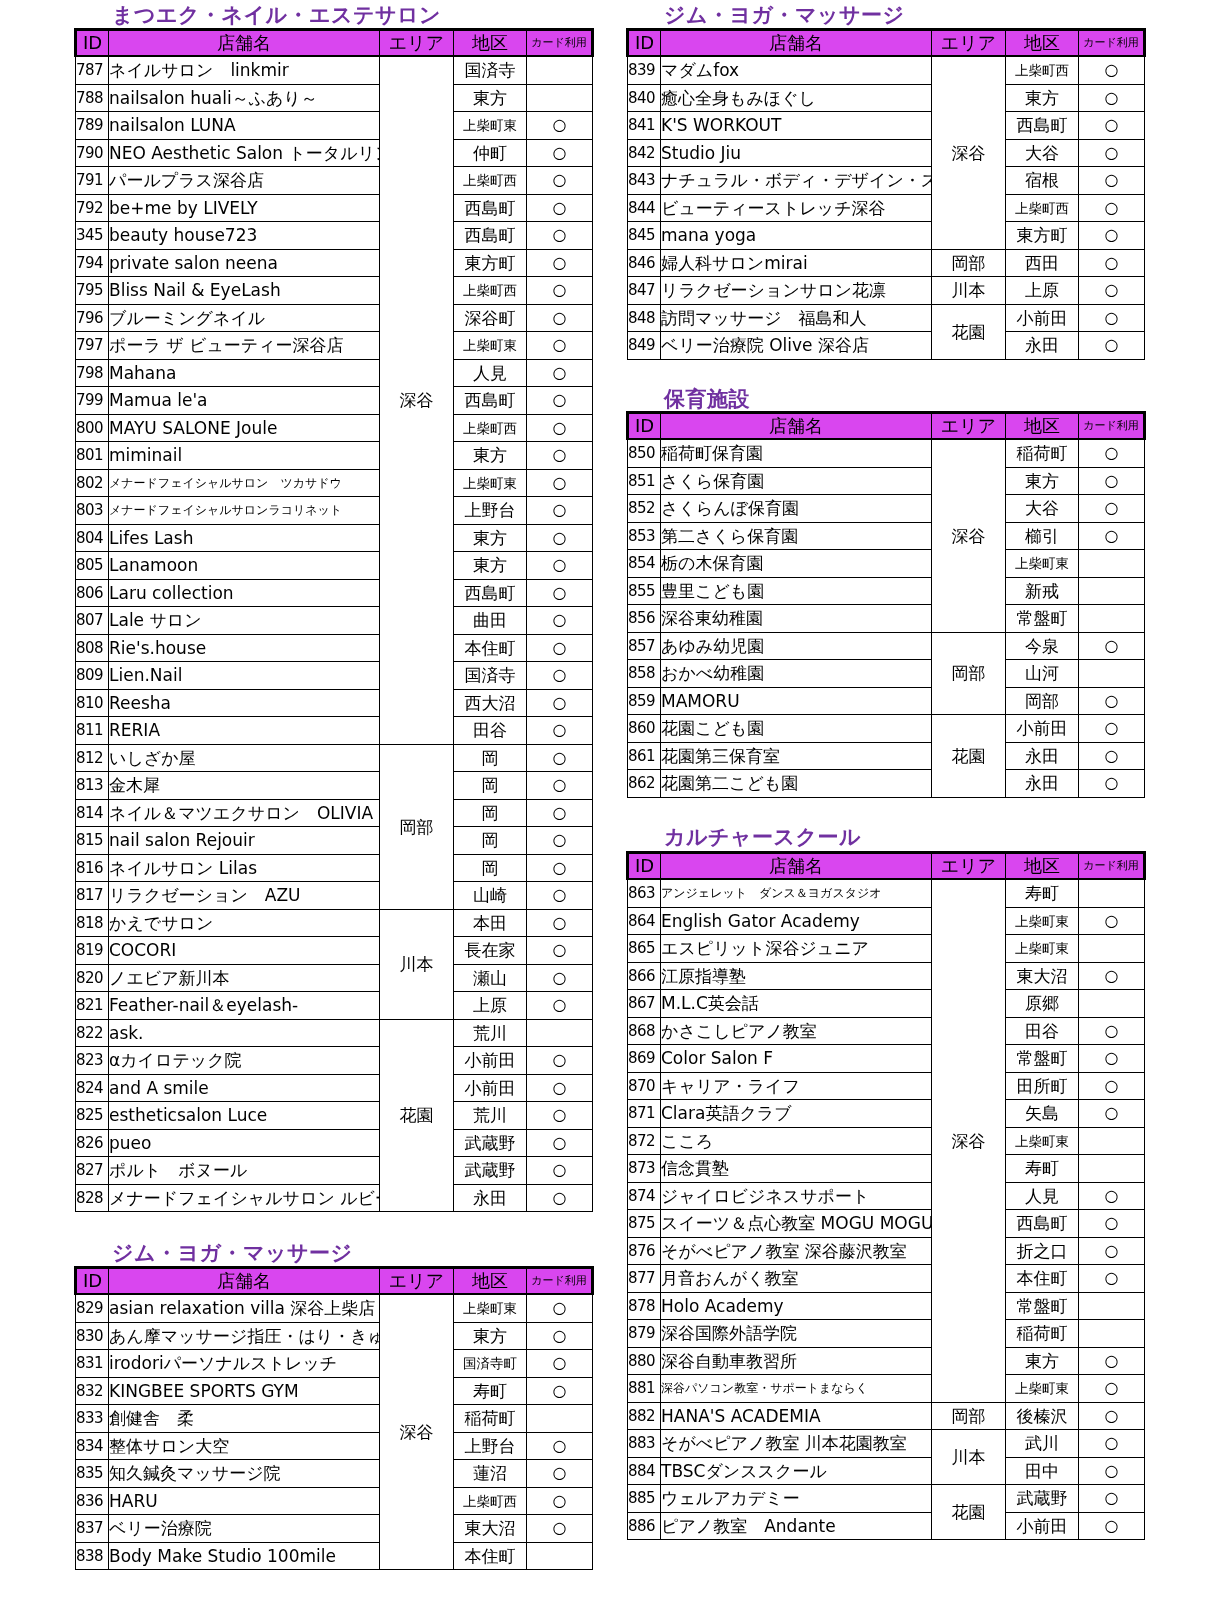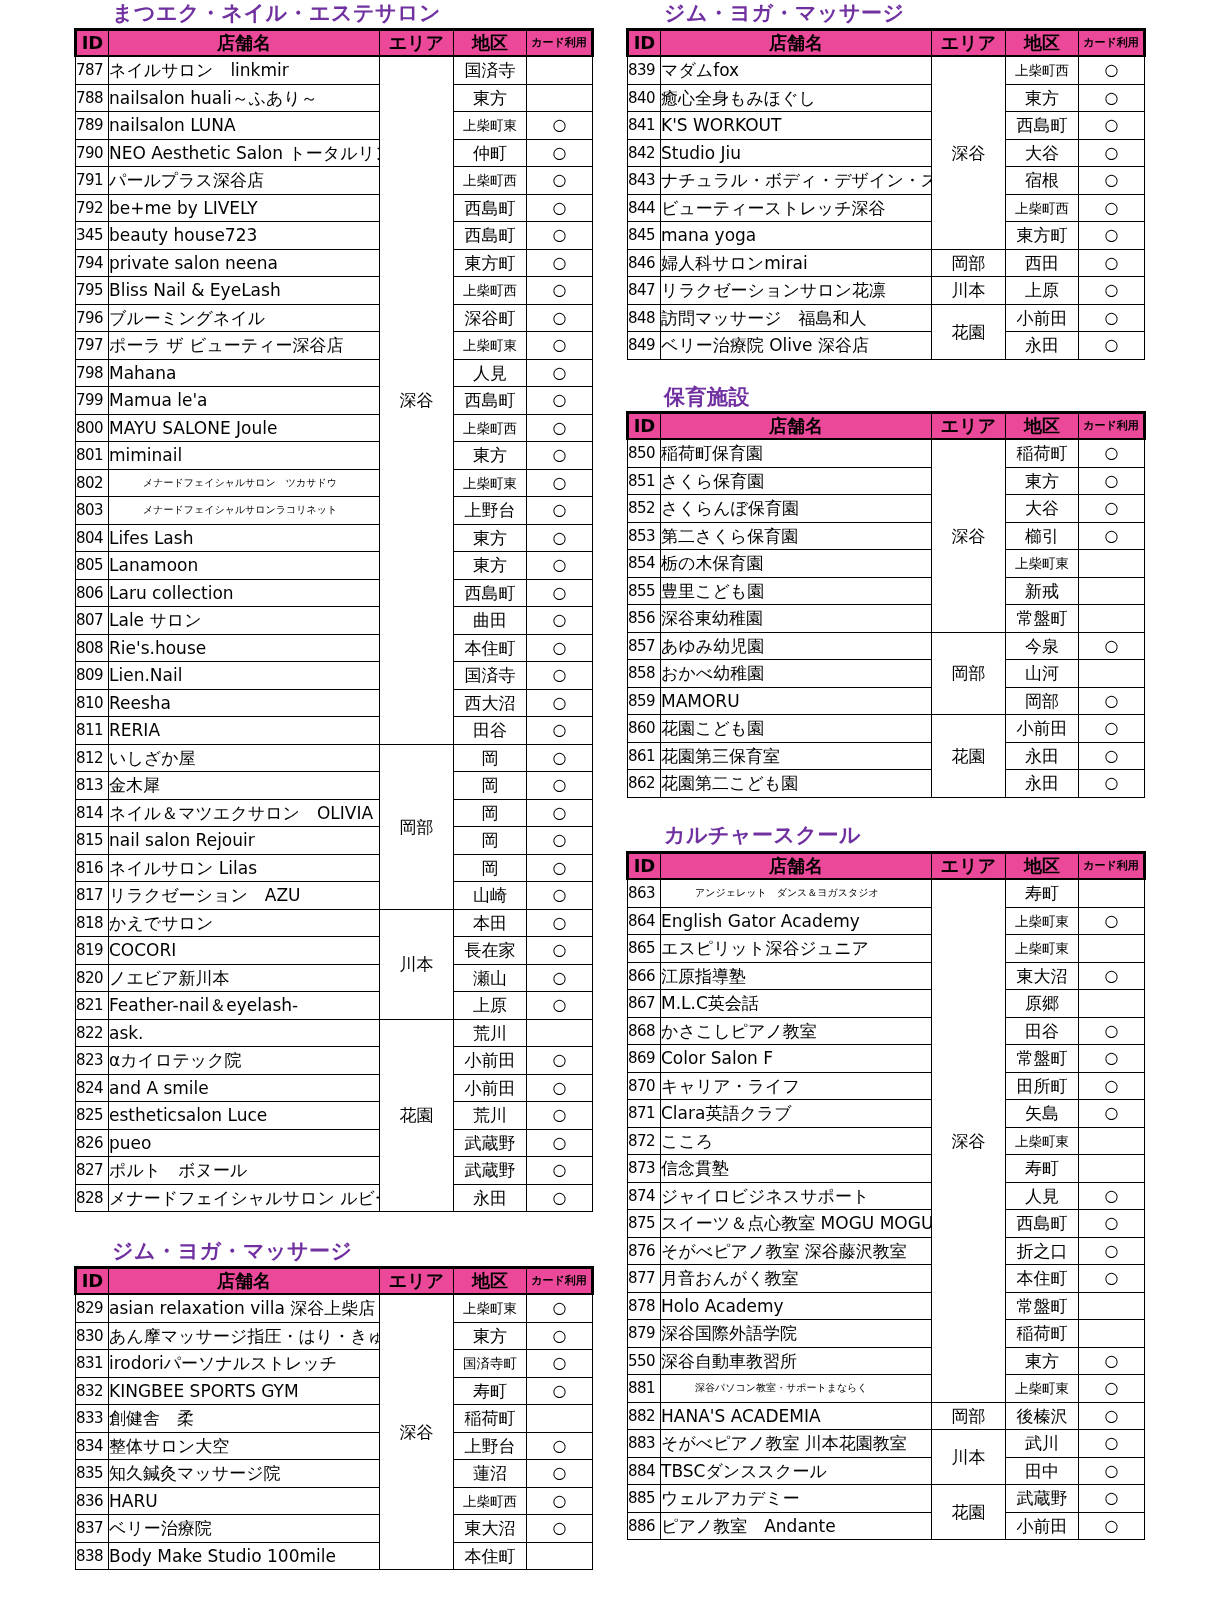--- a/index.html
+++ b/index.html
@@ -1,26 +1,26 @@
 <!DOCTYPE html>
 <html><head>
 <meta charset="utf-8">
 <style>
   html,body{margin:0;padding:0;background:#ffffff;}
   body{width:1227px;height:1601px;position:relative;font-family:"DejaVu Sans","Liberation Sans",sans-serif;color:#000;overflow:hidden;}
-  .sec-title{position:absolute;font-weight:bold;color:#7030a0;font-size:21px;letter-spacing:0.5px;white-space:nowrap;line-height:22px;font-family:Liberation Mono, monospace;}
+  .sec-title{position:absolute;font-weight:bold;color:#7030a0;font-size:21px;letter-spacing:0.5px;white-space:nowrap;line-height:22px;}
   table.list{position:absolute;border-collapse:collapse;table-layout:fixed;font-size:17px;}
   table.list td, table.list th{border:1px solid #000;padding:0;height:26.5px;line-height:26px;overflow:hidden;white-space:nowrap;}
-  table.list thead th{background:#ec4899;font-weight:bold;font-size:18px;border-top:3px solid #000;border-bottom:2px solid #000;height:24px;line-height:24px;}
+  table.list thead th{background:#d946ef;font-weight:normal;font-size:18px;border-top:3px solid #000;border-bottom:2px solid #000;height:24px;line-height:24px;}
   table.list thead th.c-id{border-left:3px solid #000;}
   table.list thead th.c-card{border-right:3px solid #000;font-size:11px;}
   td.c-id{text-align:left;padding-left:2px;font-size:15px;letter-spacing:-0.5px;}
   td.c-name{text-align:left;padding-left:3px;}
   td.c-name.small{font-size:17px;}
-  td.c-name.mid{font-size:10px;padding-left:34px;}
+  td.c-name.mid{font-size:12px;}
   td.c-area{text-align:center;margin-top:36px;}
   td.c-dist{text-align:center;}
   td.c-dist.small{font-size:13.5px;text-align:center;}
   td.c-card{text-align:center;font-size:16px;}
 </style>
 </head>
 <body>
 
 <div class="sec-title" style="left:112px;top:4px;">まつエク・ネイル・エステサロン</div>
 <table class="list" style="left:74px;top:28px;width:517px;">
@@ -694,21 +694,21 @@
         <td class="c-dist">常盤町</td>
         <td class="c-card"></td>
       </tr>
       <tr>
         <td class="c-id">879</td>
         <td class="c-name">深谷国際外語学院</td>
         <td class="c-dist">稲荷町</td>
         <td class="c-card"></td>
       </tr>
       <tr>
-        <td class="c-id">550</td>
+        <td class="c-id">880</td>
         <td class="c-name">深谷自動車教習所</td>
         <td class="c-dist">東方</td>
         <td class="c-card">○</td>
       </tr>
       <tr>
         <td class="c-id">881</td>
         <td class="c-name mid">深谷パソコン教室・サポートまならく</td>
         <td class="c-dist small">上柴町東</td>
         <td class="c-card">○</td>
       </tr>

